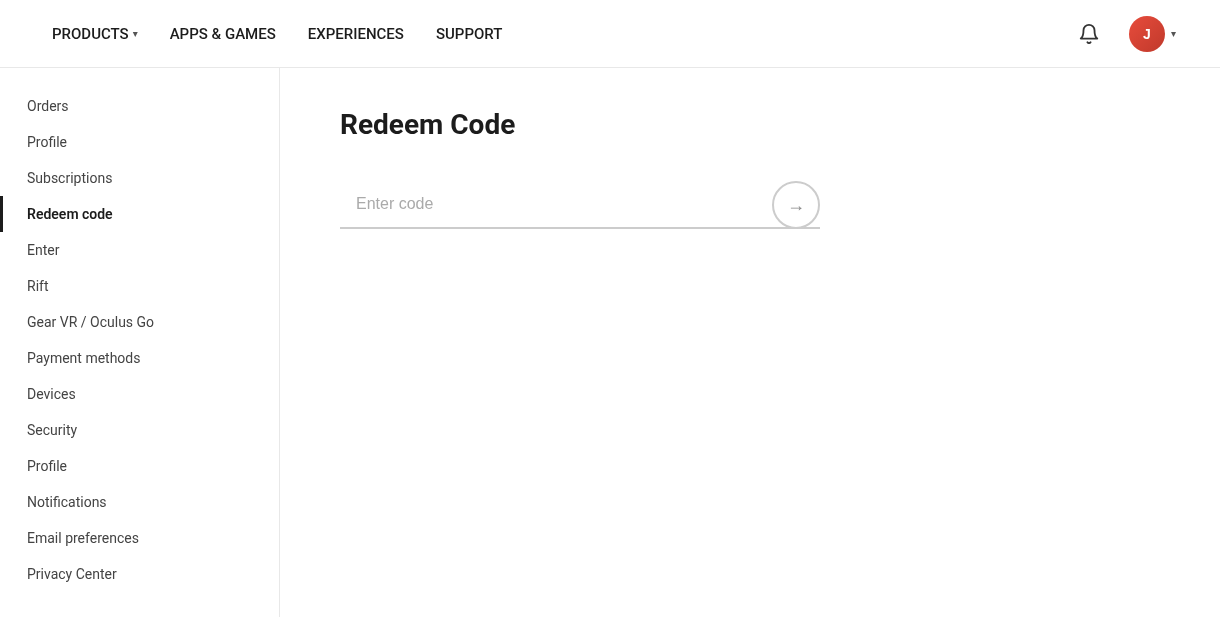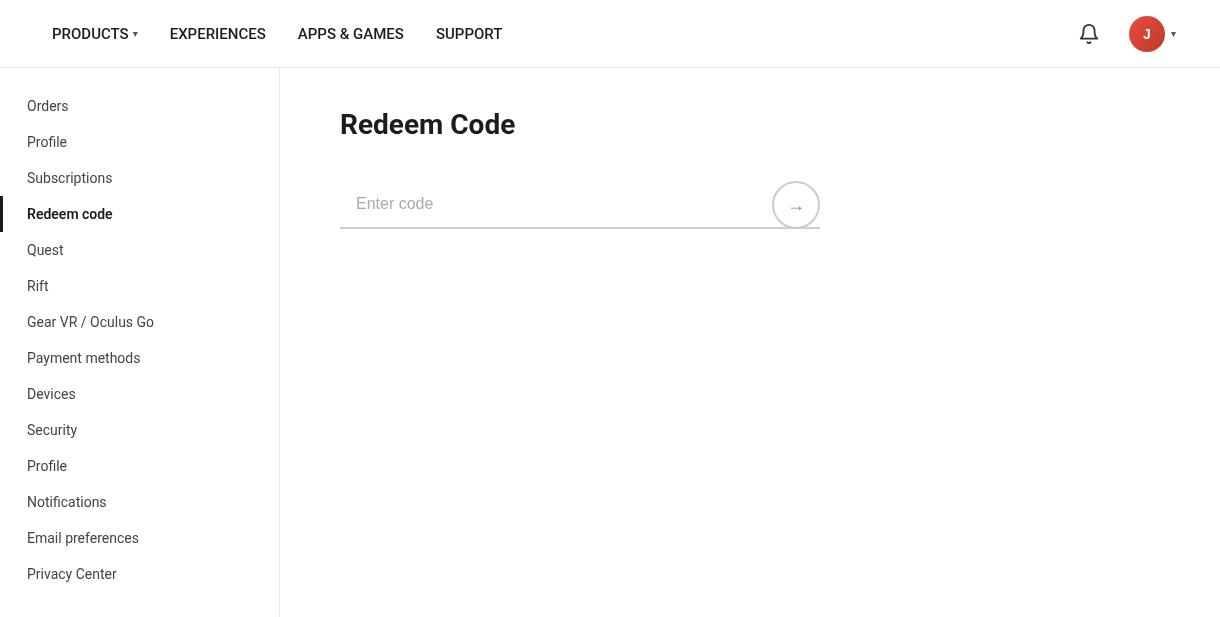--- a/index.html
+++ b/index.html
@@ -203,24 +203,24 @@
 <body>
 
 <header class="header">
   <div class="header-left">
     <nav class="nav">
       <a class="nav-item">
         <span>PRODUCTS</span>
         <span class="chevron">▾</span>
       </a>
       <a class="nav-item">
+        <span>APPS &amp; GAMES</span>
+      </a>
+      <a class="nav-item">
         <span>EXPERIENCES</span>
-      </a>
-      <a class="nav-item">
-        <span>APPS &amp; GAMES</span>
       </a>
       <a class="nav-item">
         <span>SUPPORT</span>
       </a>
     </nav>
   </div>
   <div class="header-right">
     <button class="bell-btn">
       <svg width="22" height="22" viewBox="0 0 24 24" fill="none" stroke="#333" stroke-width="2" stroke-linecap="round" stroke-linejoin="round">
         <path d="M18 8A6 6 0 0 0 6 8c0 7-3 9-3 9h18s-3-2-3-9"></path>
@@ -234,21 +234,21 @@
   </div>
 </header>
 
 <div class="main-container">
 
   <aside class="sidebar">
   <a class="sidebar-item">Orders</a>
       <a class="sidebar-item">Profile</a>
       <a class="sidebar-item">Subscriptions</a>
       <a class="sidebar-item active">Redeem code</a>
-      <a class="sidebar-item">Quest</a>
+      <a class="sidebar-item">Enter</a>
       <a class="sidebar-item">Rift</a>
       <a class="sidebar-item">Gear VR / Oculus Go</a>
       <a class="sidebar-item">Payment methods</a>
       <a class="sidebar-item">Devices</a>
       <a class="sidebar-item">Security</a>
       <a class="sidebar-item">Profile</a>
       <a class="sidebar-item">Notifications</a>
       <a class="sidebar-item">Email preferences</a>
       <a class="sidebar-item">Privacy Center</a>
     </aside>

